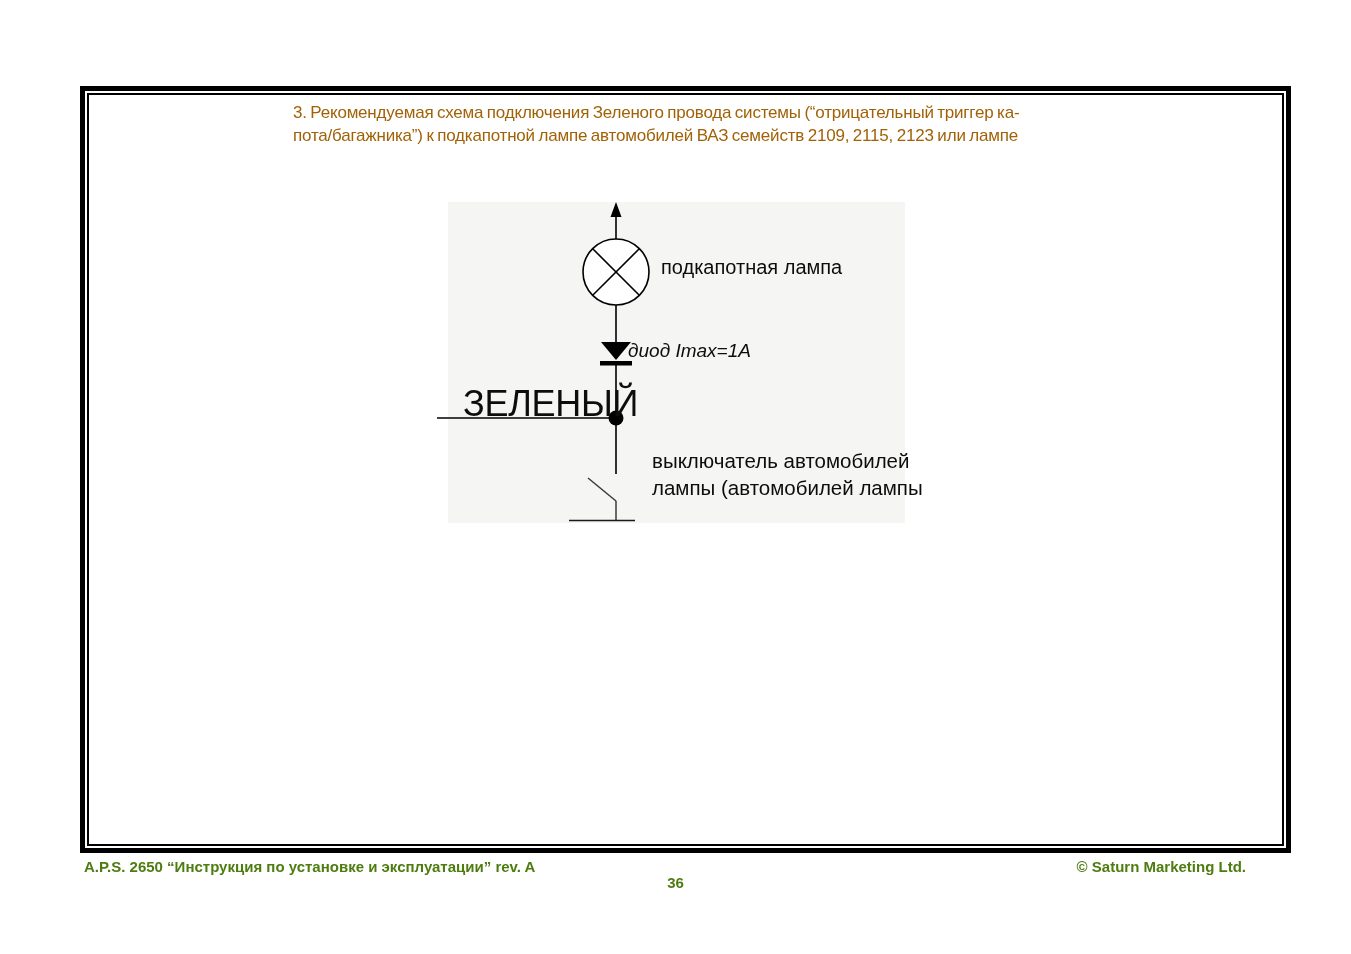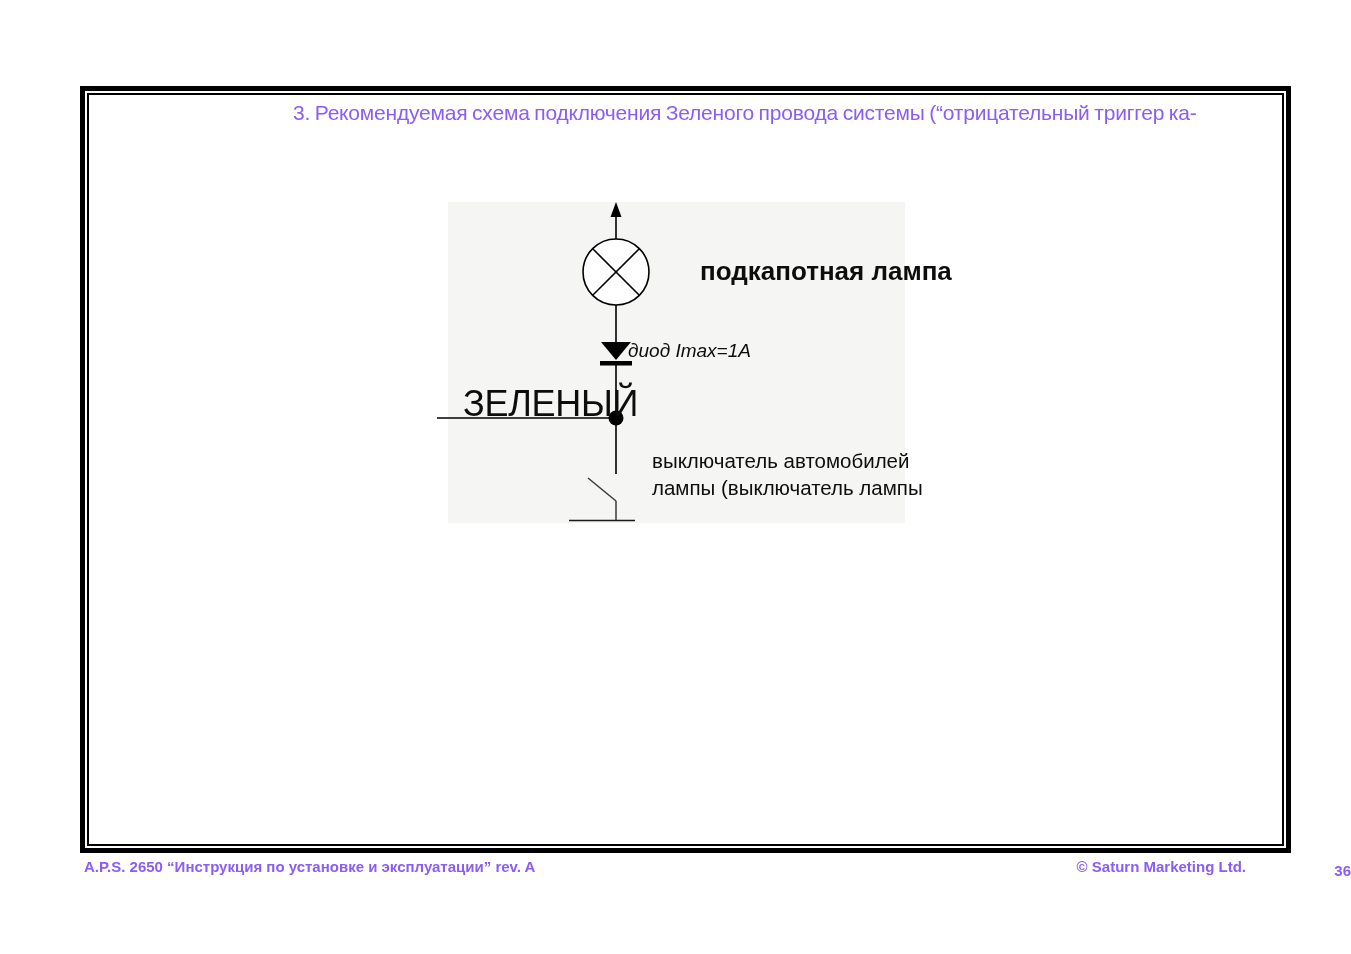--- a/index.html
+++ b/index.html
@@ -17,63 +17,64 @@
     width: 1211px; height: 767px;
     border: 5px solid #000;
   }
   .frame-inner {
     position: absolute; left: 2px; top: 2px; right: 2px; bottom: 2px;
     border: 2px solid #000;
   }
   
   .intro {
     position: absolute; left: 293px; top: 101px; width: 725px;
-    font-size: 21px; line-height: 23px;
+    font-size: 17px; line-height: 23px;
     letter-spacing: -0.2px; word-spacing: -1px;
-    color: #8b5cf6;
+    color: #a16207;
   }
   .intro .line { width: 100%; }
   .intro .line.just {
     text-align: justify;
     text-align-last: justify;
     -moz-text-align-last: justify;
     white-space: nowrap;
   }
   
   .diagram-box {
     position: absolute; left: 448px; top: 202px;
     width: 457px; height: 321px;
     background: #f5f5f3;
   }
   .diagram-svg {
     position: absolute; left: 437px; top: 202px;
     width: 468px; height: 321px;
     overflow: visible;
   }
   .dlabel { position: absolute; color: #0d0d0d; white-space: nowrap; }
-  .lamp-label   { left: 700px; top: 256px; font-size: 26px; font-weight: bold; }
+  .lamp-label   { left: 661px; top: 256px; font-size: 20px; }
   .diode-label  { left: 628px; top: 340px; font-size: 19px; font-style: italic; }
   .wire-label   { left: 463px; top: 383px; font-size: 36px; letter-spacing: -0.3px; }
   .switch-label { left: 652px; top: 448px; font-size: 20.5px; line-height: 26.5px; white-space: nowrap; }
   
   .footer { position: absolute; left: 0; top: 858px; width: 1351px; height: 22px;
-            font-size: 15px; font-weight: bold; color: #8b5cf6; }
+            font-size: 15px; font-weight: bold; color: #4d7c0f; }
   .footer-left   { position: absolute; left: 84px; top: 0; white-space: nowrap; }
-  .footer-center { position: absolute; left: 0; width: 100%; top: 4px; text-align: right; }
+  .footer-center { position: absolute; left: 0; width: 100%; top: 16px; text-align: center; }
   .footer-right  { position: absolute; right: 105px; top: 0; white-space: nowrap; }
 </style>
 </head>
 <body>
 
 <div class="frame">
   <div class="frame-inner"></div>
 </div>
 
 <div class="intro">
   <div class="line just">3. Рекомендуемая схема подключения Зеленого провода системы (“отрицательный триггер ка-</div>
+  <div class="line just">пота/багажника”) к подкапотной лампе автомобилей ВАЗ семейств 2109, 2115, 2123 или лампе</div>
 </div>
 
 <div class="diagram-box"></div>
 
 <svg class="diagram-svg" viewBox="0 0 468 321">
 
   <polygon points="179,0 173.5,15 184.5,15" fill="#000"></polygon>
   <line x1="179" y1="13" x2="179" y2="38" stroke="#000" stroke-width="1.6"></line>
 
   <circle cx="179" cy="70" r="33" fill="#ffffff" stroke="#000" stroke-width="1.6"></circle>
@@ -94,20 +95,20 @@
   <line x1="151" y1="276" x2="179" y2="299" stroke="#3a3a3a" stroke-width="1.5"></line>
   <line x1="179" y1="299" x2="179" y2="319" stroke="#3a3a3a" stroke-width="1.5"></line>
   <line x1="132" y1="318.5" x2="198" y2="318.5" stroke="#1a1a1a" stroke-width="1.6"></line>
 </svg>
 
 <div class="dlabel lamp-label">подкапотная лампа</div>
 <div class="dlabel diode-label">диод Imax=1A</div>
 <div class="dlabel wire-label">ЗЕЛЕНЫЙ</div>
 <div class="dlabel switch-label">
   <div>выключатель автомобилей</div>
-  <div>лампы (выключатель лампы</div>
+  <div>лампы (автомобилей лампы</div>
 </div>
 
 <div class="footer">
   <div class="footer-left">A.P.S. 2650 “Инструкция по установке и эксплуатации” rev. A</div>
   <div class="footer-center">36</div>
   <div class="footer-right">© Saturn Marketing Ltd.</div>
 </div>
 
 </body></html>

